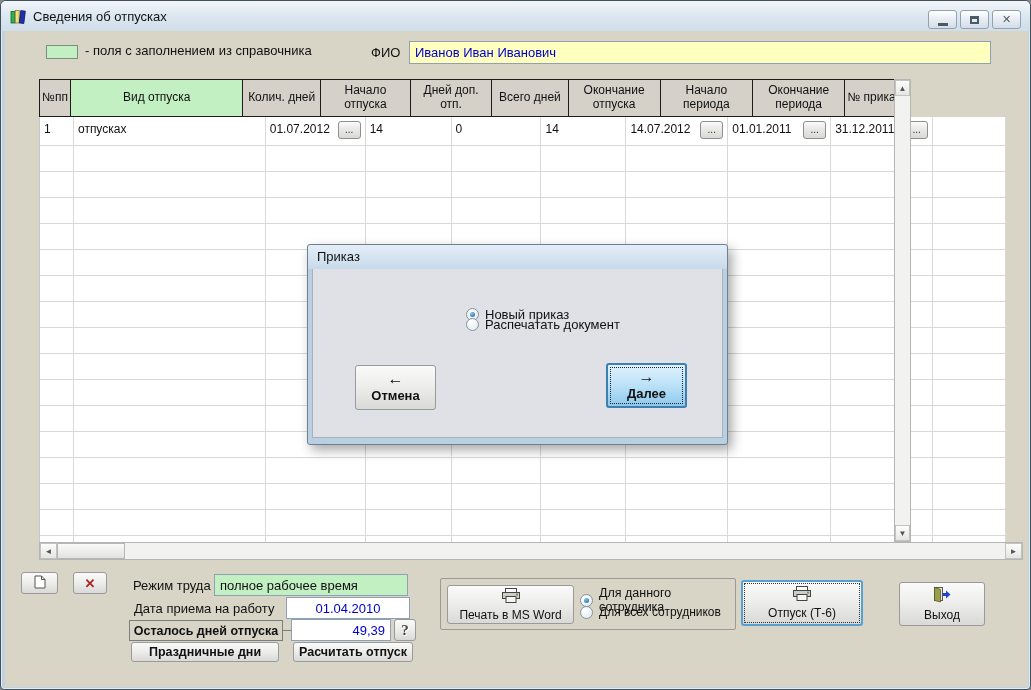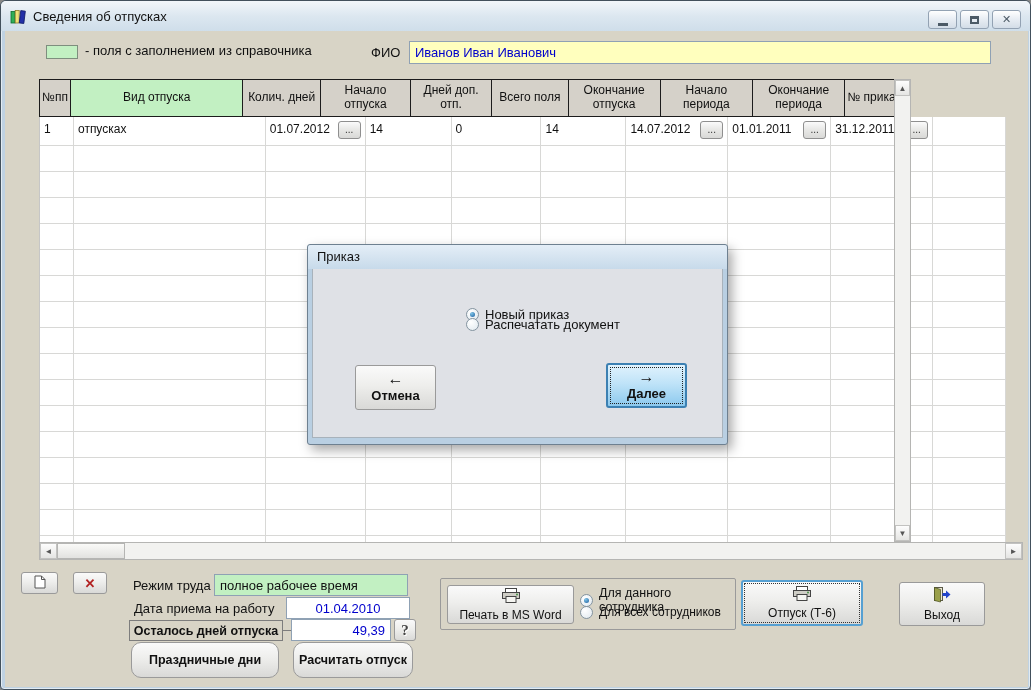--- a/index.html
+++ b/index.html
@@ -76,21 +76,21 @@
 
   
   .sm-btn{position:absolute;height:22px;}
   .label{position:absolute;font-size:13px;color:#111;}
   .field{position:absolute;height:22px;border:1px solid #8fa1b4;background:#fff;font-size:13px;
     color:#0000cc;padding:3px 5px;}
   .field.green{background:#c2f0c2;color:#111;}
   .boxed-label{position:absolute;border:1px solid #7d7d7d;background:transparent;font-size:12.5px;
     font-weight:bold;color:#111;display:flex;align-items:center;justify-content:center;}
   .connector{position:absolute;background:#7d7d7d;}
-  .txt-btn{position:absolute;font-weight:bold;font-size:12.5px;height:36px;flex-direction:row;border-radius:10px;}
+  .txt-btn{position:absolute;font-weight:bold;font-size:12.5px;height:20px;flex-direction:row;}
   .groupbox{position:absolute;border:1px solid #9a9a9a;border-radius:2px;}
   .icon-btn{font-size:12px;gap:2px;}
   .btn-focusblue{border:2px solid #56a0d2;outline:1px dotted #333;outline-offset:-4px;}
   .red-x{color:#b22222;font-weight:bold;font-size:13px;}
   .help-q{font-family:"Liberation Serif",serif;font-weight:bold;font-size:15px;color:#444;
     text-shadow:1px 1px 0 #fff;}
 </style>
 </head>
 <body>
 
@@ -125,21 +125,21 @@
     <div class="fio-label">ФИО</div>
     <input class="fio-field" readonly="" value="Иванов Иван Иванович" style="">
 
     <div class="table">
       <div class="thead">
           <div class="th c0">№пп</div>
           <div class="th c1 hl">Вид отпуска</div>
           <div class="th c3">Колич. дней</div>
           <div class="th c2">Начало отпуска</div>
           <div class="th c4">Дней доп. отп.</div>
-          <div class="th c5">Всего поля</div>
+          <div class="th c5">Всего дней</div>
           <div class="th c6">Окончание отпуска</div>
           <div class="th c7">Начало периода</div>
           <div class="th c8">Окончание периода</div>
           <div class="th c9">№ приказа</div>
         </div>
       <div class="tbody">
           <div class="tr first">
             <div class="td c0"><span>1</span></div>
             <div class="td c1"><span>отпусках</span></div>
             <div class="td c2"><span>01.07.2012</span><button class="pick">...</button></div>

